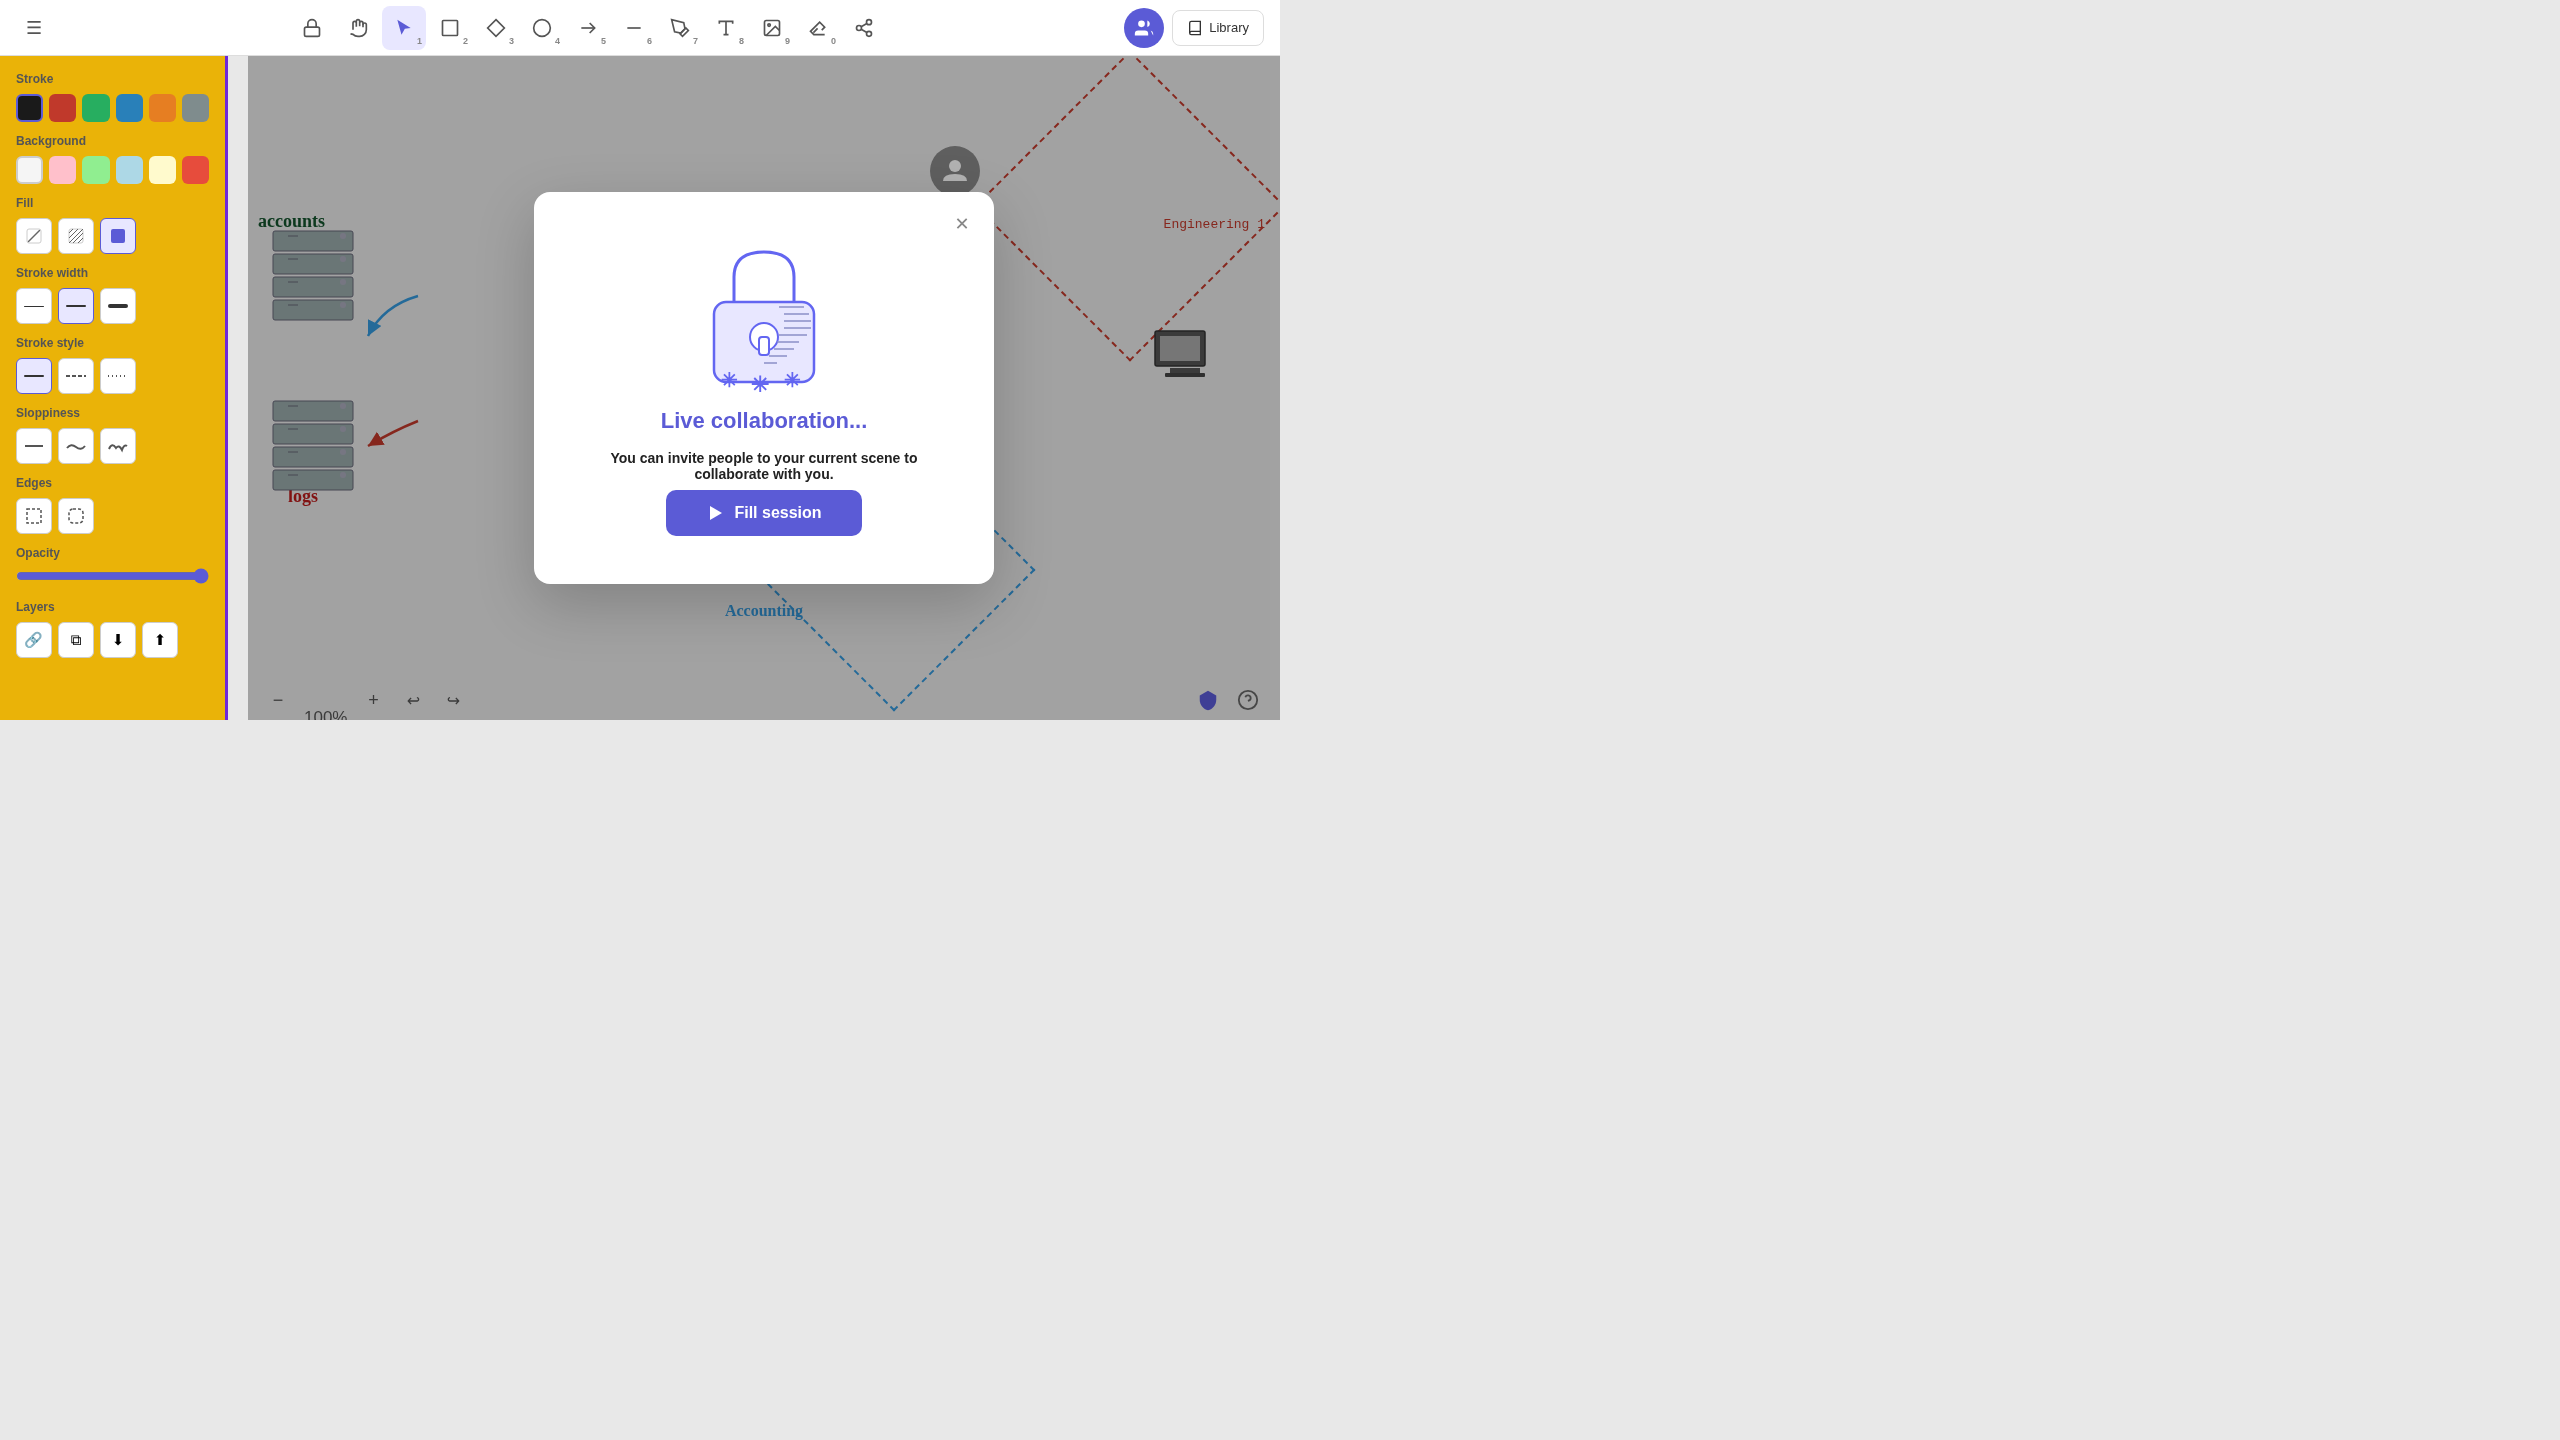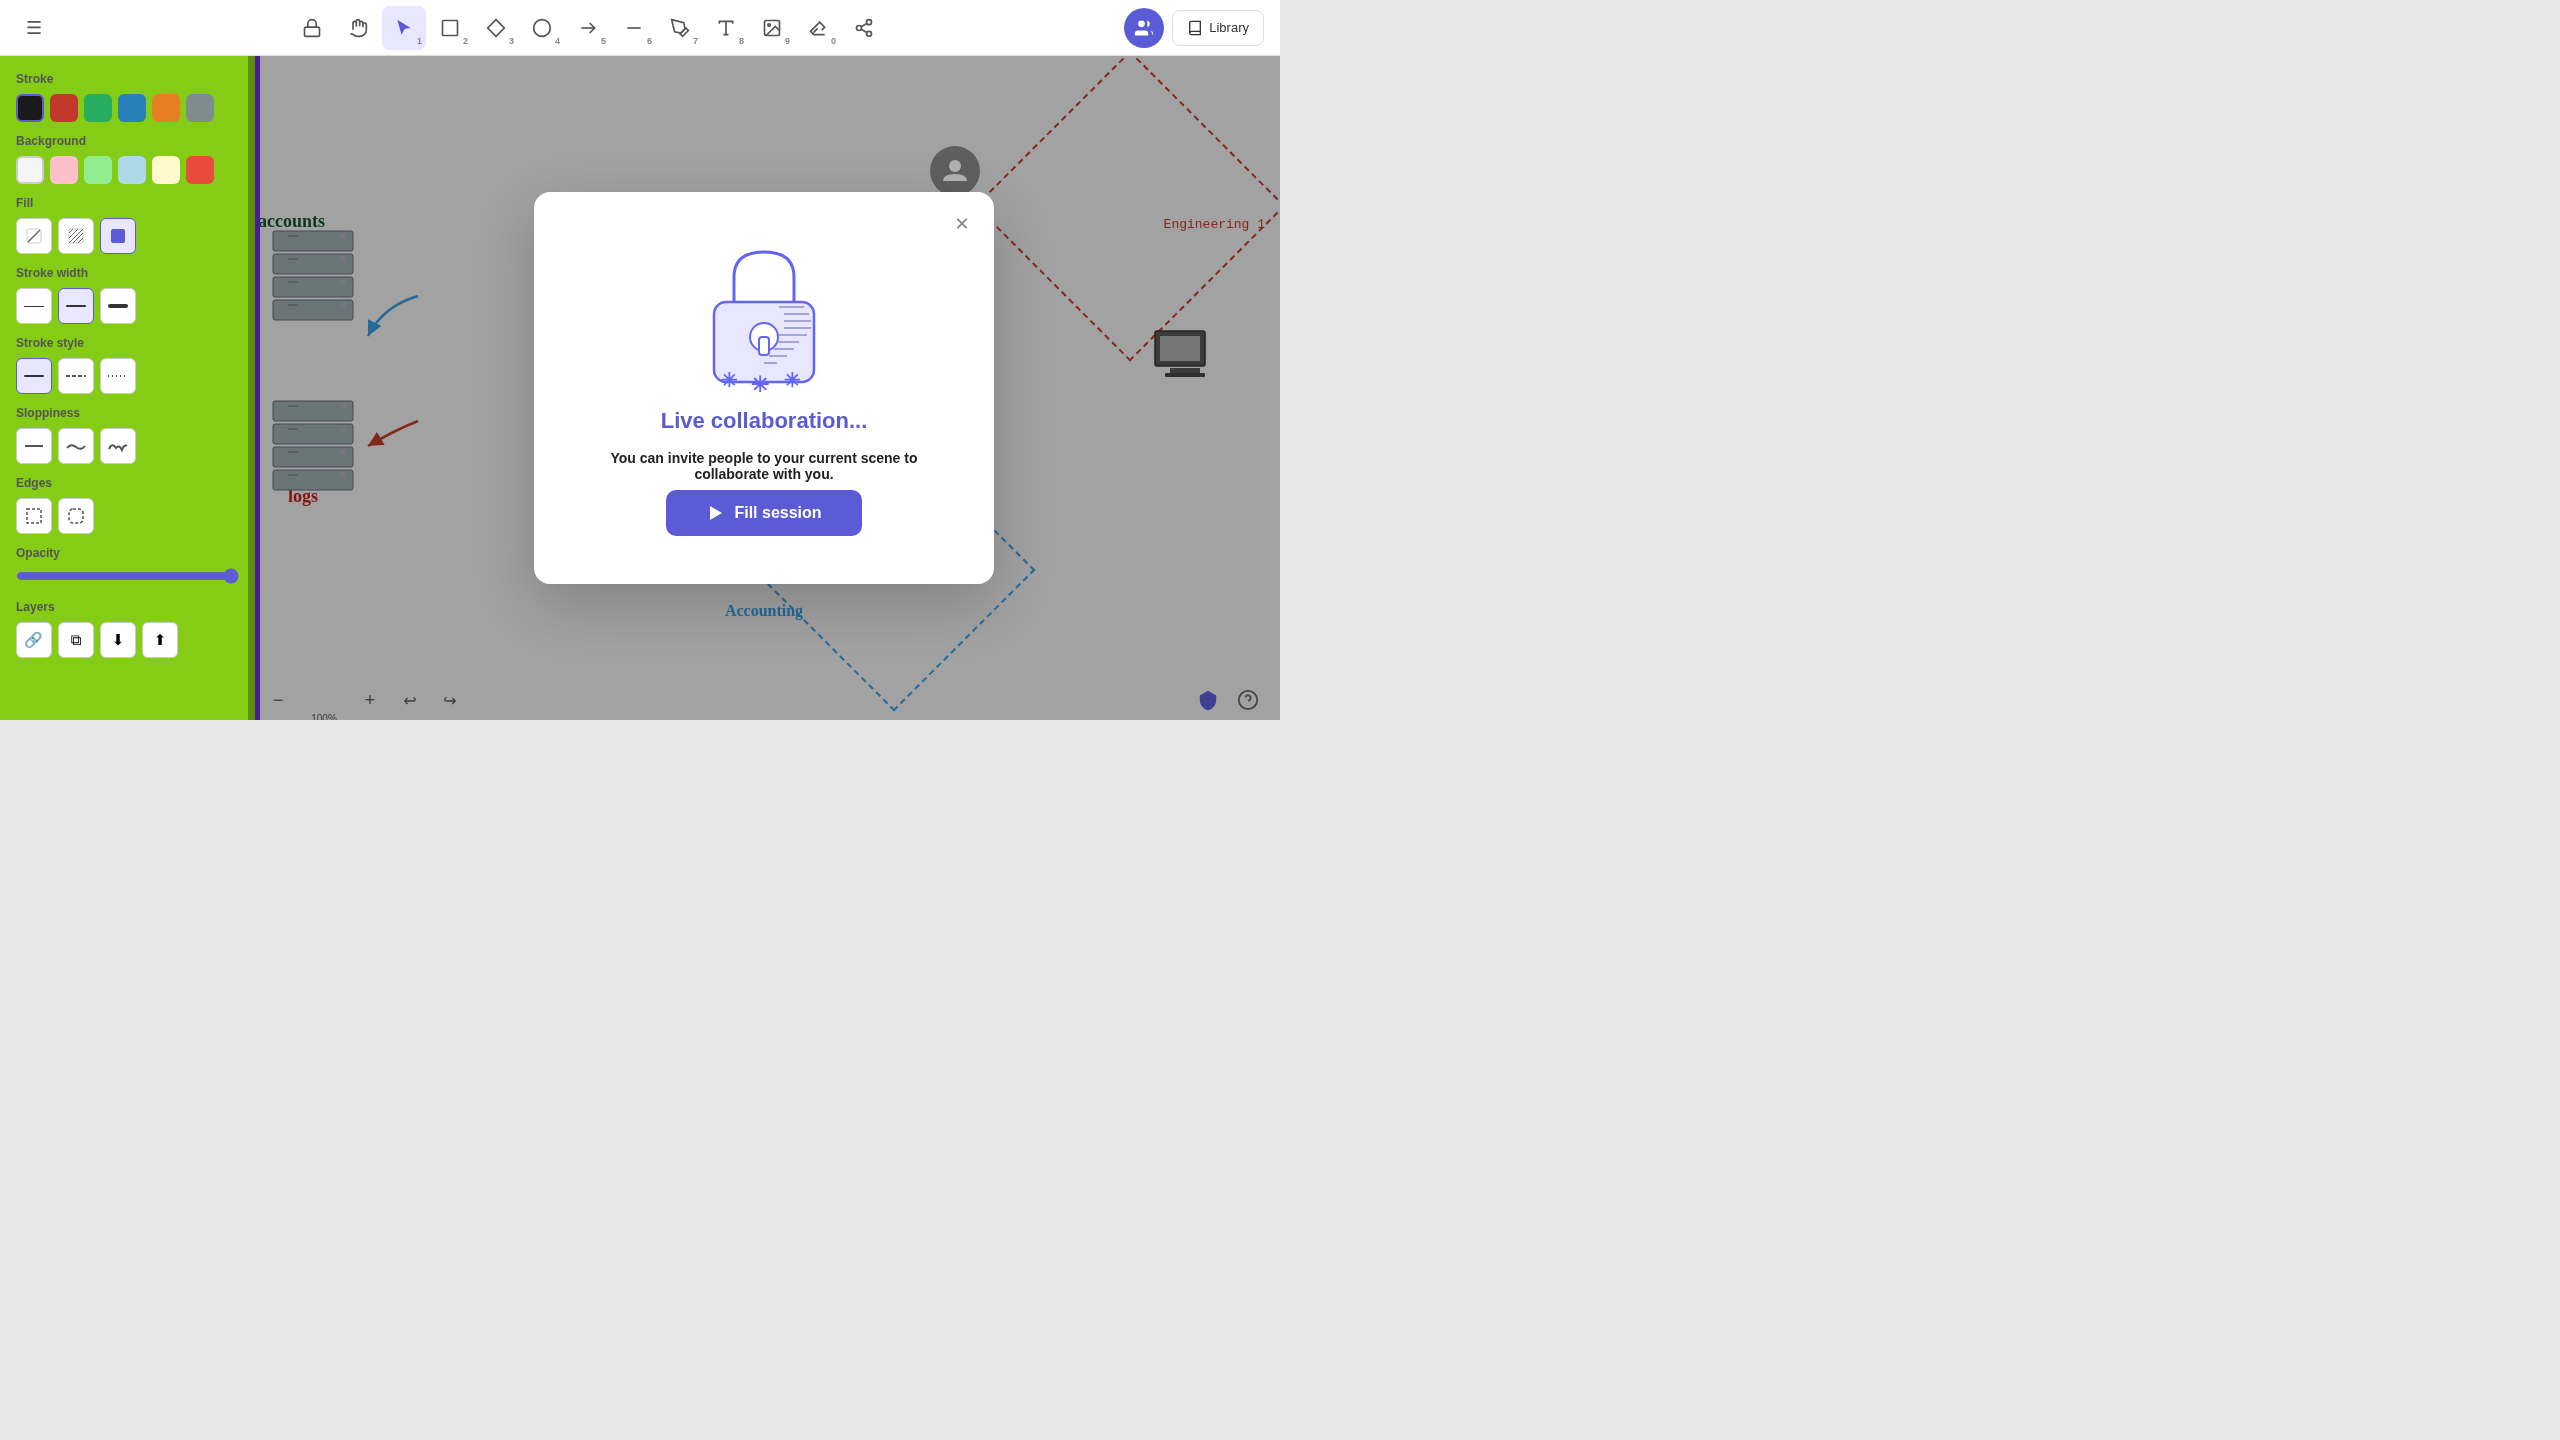--- a/index.html
+++ b/index.html
@@ -82,24 +82,24 @@
       cursor: pointer;
       display: flex; align-items: center; gap: 6px;
       font-size: 13px;
       color: #333;
     }
 
     
     #sidebar {
       position: absolute;
       top: 56px; left: 0;
-      width: 260px;
+      width: 228px;
       bottom: 0;
-      background: #84cc16;
-      border-right: 5px solid #6d28d9;
+      background: #eab308;
+      border-right: 3px solid #6d28d9;
       padding: 16px;
       z-index: 5;
       overflow-y: auto;
     }
     .section-label {
       font-size: 12px;
       font-weight: 600;
       color: #555;
       margin-bottom: 8px;
       margin-top: 12px;
@@ -222,24 +222,24 @@
     .zoom-btn {
       width: 28px; height: 28px;
       border: none; background: none;
       cursor: pointer;
       font-size: 18px;
       color: #555;
       border-radius: 4px;
       display: flex; align-items: center; justify-content: center;
     }
     .zoom-label {
-      font-size: 10px;
+      font-size: 17px;
       color: #555;
       min-width: 40px;
-      text-align: center;
+      text-align: left;
       margin-top: 36px;
     }
     .undo-btn, .redo-btn {
       width: 28px; height: 28px;
       border: none; background: none;
       cursor: pointer;
       font-size: 16px;
       color: #555;
       border-radius: 4px;
       display: flex; align-items: center; justify-content: center;

